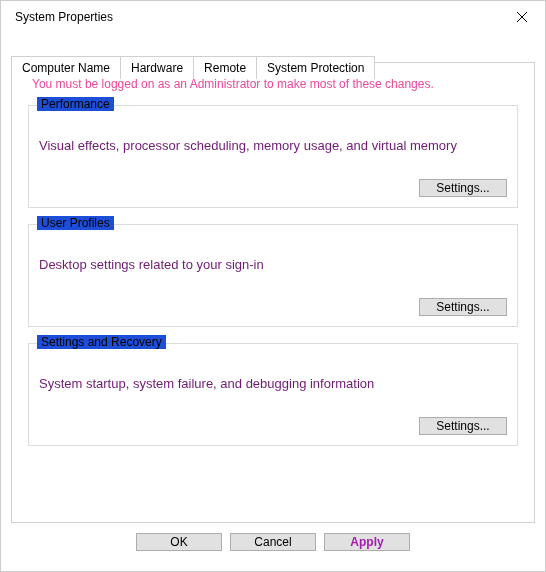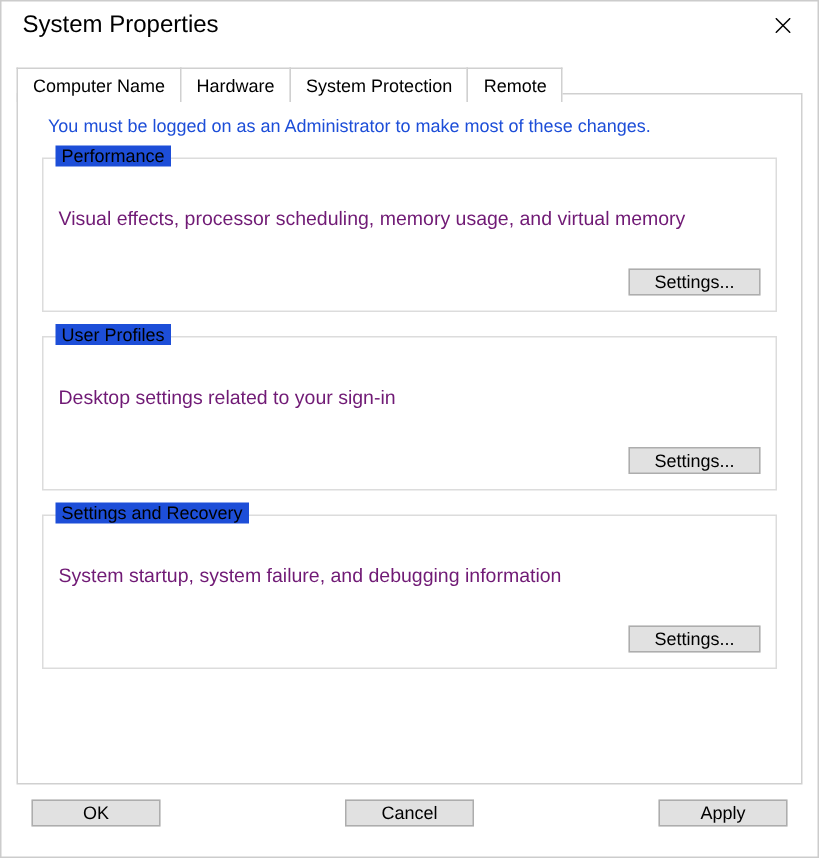--- a/index.html
+++ b/index.html
@@ -21,21 +21,21 @@
     flex-direction: column;
   }
   .titlebar {
     height: 32px;
     display: flex;
     align-items: center;
     padding: 0 8px;
     position: relative;
   }
   .titlebar-title {
-    font-size: 16px;
+    font-size: 12px;
     color: #000;
     padding-left: 6px;
   }
   .close-btn {
     position: absolute;
     right: 0;
     top: 0;
     width: 46px;
     height: 32px;
     display: flex;
@@ -59,42 +59,42 @@
   .tab {
     padding: 4px 10px;
     border: 1px solid #d0d0d0;
     border-bottom: none;
     background: #fff;
     color: #000;
     margin-right: -1px;
     font-size: 12px;
     cursor: pointer;
     position: relative;
-    top: 6px;
+    top: 17px;
   }
   .tab.active {
     background: #fff;
     border-bottom: 1px solid #fff;
     z-index: 3;
   }
   .tab:not(.active) {
     background: #fff;
   }
   .tabpanel {
     border: 1px solid #d0d0d0;
     flex: 1;
     padding: 14px 16px 14px 16px;
     display: flex;
     flex-direction: column;
     position: relative;
     z-index: 1;
   }
   .admin-note {
     font-size: 12px;
-    color: #1d4ed8;
+    color: #ec4899;
     margin-bottom: 14px;
     padding-left: 4px;
   }
   .group {
     border: 1px solid #dcdcdc;
     padding: 10px 10px 10px 10px;
     margin-bottom: 16px;
     position: relative;
   }
   .group-title {
@@ -121,22 +121,23 @@
     min-width: 88px;
     height: 18px;
     border: 1px solid #adadad;
     background: #e1e1e1;
     font-family: inherit;
     font-size: 12px;
     cursor: pointer;
     padding: 0 12px;
   }
   .btn.disabled {
-    color: #000000;
+    color: #a21caf;
     cursor: default;
+    font-weight: bold;
   }
   .env-row {
     display: flex;
     justify-content: flex-end;
     margin-top: auto;
     padding-top: 6px;
   }
   .env-highlight {
     border: 4px solid #e60000;
     padding: 3px;
@@ -149,21 +150,21 @@
     background: #e1e1e1;
     font-family: inherit;
     font-size: 12px;
     cursor: pointer;
     padding: 0 12px;
     outline: 1px solid #0078d7;
     outline-offset: 1px;
   }
   .bottom-buttons {
     display: flex;
-    justify-content: space-between;
+    justify-content: center;
     gap: 8px;
     padding: 10px 10px 10px 10px;
     border-top: 0;
   }
   .bottom-buttons .btn {
     min-width: 86px;
   }
 </style>
 </head>
 <body>
@@ -178,22 +179,22 @@
         <line x1="10" y1="0" x2="0" y2="10" stroke-width="1"></line>
       </svg>
     </div>
   </div>
 
   <div class="client">
 
     <div class="tabs">
       <div class="tab">Computer Name</div>
       <div class="tab">Hardware</div>
+      <div class="tab">Remote</div>
       <div class="tab">System Protection</div>
-      <div class="tab">Remote</div>
     </div>
 
     <div class="tabpanel">
 
       <div class="admin-note">You must be logged on as an Administrator to make most of these changes.</div>
 
       <div class="group">
         <div class="group-title">Performance</div>
         <div class="group-desc">Visual effects, processor scheduling, memory usage, and virtual memory</div>
         <div class="btn-row">

